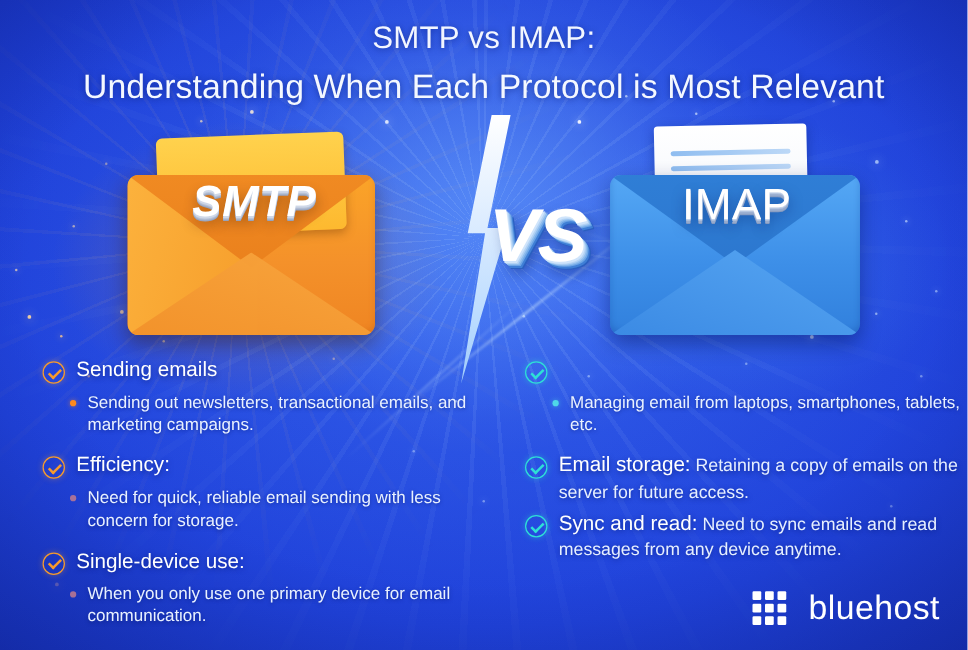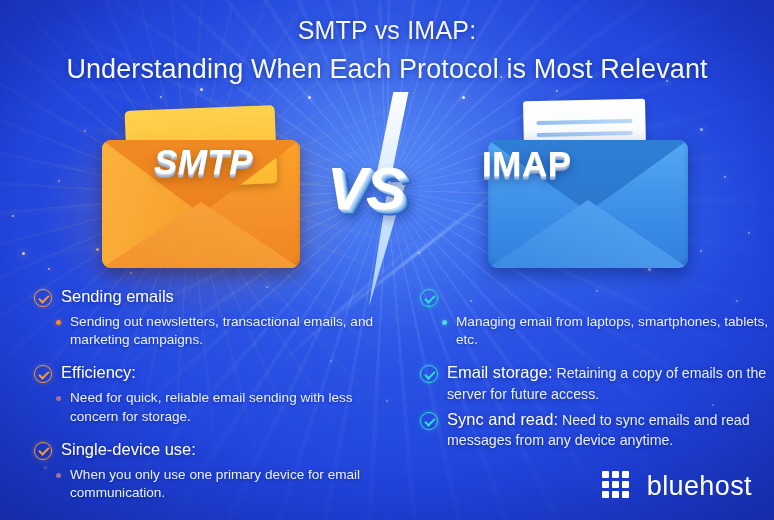--- a/index.html
+++ b/index.html
@@ -146,38 +146,38 @@
     content:""; position:absolute; left:0; top:0; width:200px; height:128px;
     background:linear-gradient(180deg,#2f7ed6 0%,#2a72c9 100%);
     clip-path:polygon(0 0, 100px 72px, 200px 0);
   }
   .imap-fold:after {
     content:""; position:absolute; left:0; top:0; width:200px; height:128px;
     background:linear-gradient(200deg,#62b2f8 0%,#3b8ae4 100%);
     clip-path:polygon(0 128px, 100px 60px, 200px 128px);
   }
   .imap-label {
-    position:absolute; left:0; top:44px; width:215px; 
-    font-size:35px; font-weight:bold; letter-spacing:0.5px; color:#ffffff;
+    position:absolute; left:0; top:44px; width:215px; text-align:center;
+    font-size:35px; font-weight:normal; letter-spacing:0.5px; color:#ffffff;
     text-shadow:
       0 1px 0 #c6d4ea, 0 2px 0 #adbfdc, 0 3px 0 #97abcd, 0 4px 0 #8499c0,
       0 6px 10px rgba(5,25,95,0.5);
     z-index:3;
   }
 
   
   .vs-wrap { position:absolute; left:327px; top:92px; width:125px; height:215px; z-index:7; }
   .bolt {
     position:absolute; left:30px; top:0; width:66px; height:215px;
     background:linear-gradient(180deg,#ffffff 0%,#dcecff 40%,#bcdcff 75%,#9fcbfb 100%);
     clip-path:polygon(55% 0%, 26% 44%, 47% 44%, 18% 100%, 74% 42%, 50% 42%, 78% 0%);
     filter:drop-shadow(0 0 11px rgba(150,210,255,0.9));
   }
   .vs-text {
-    position:absolute; left:0; top:62px; width:125px; text-align:left;
+    position:absolute; left:17px; top:62px; width:125px; text-align:right;
     font-size:60px; font-weight:bold; font-style:italic; letter-spacing:-1px;
     color:#ffffff;
     text-shadow:
       1px 1px 0 #cfe4fb, 2px 2px 0 #b2d2f4, 3px 3px 0 #8fbdee,
       4px 4px 0 #6ea6e6, 5px 5px 0 #3f7fd6, 6px 6px 0 #2a5fc0,
       7px 8px 12px rgba(8,25,95,0.6);
   }
 
   
   .col { position:absolute; top:286px; z-index:6; }
@@ -214,21 +214,21 @@
   .dot.dim { background:#c07a8f; box-shadow:none; opacity:0.85; }
   .col-right .dot { background:#4fd8e8; box-shadow:0 0 4px rgba(80,215,230,0.6); }
   .sub-text {
     font-size:13.6px; color:#e9f1ff; line-height:1.34;
     text-shadow:0 1px 3px rgba(8,25,110,0.5);
   }
   .blk { margin-bottom:5px; }
   .blk.tight { margin-bottom:2px; }
 
   
-  .logo { position:absolute; right:22px; bottom:18px; display:flex; align-items:flex-start; gap:18px; z-index:8; }
+  .logo { position:absolute; right:22px; bottom:18px; display:flex; align-items:center; gap:18px; z-index:8; }
   .logo-grid { display:grid; grid-template-columns:repeat(3,7px); grid-template-rows:repeat(3,7px); gap:3px; }
   .logo-grid i { display:block; width:7px; height:7px; background:#ffffff; border-radius:1px; }
   .logo-text { font-size:27px; color:#ffffff; letter-spacing:0.4px; font-weight:400; }
 </style>
 </head>
 <body>
 
 <div id="poster">
 
   <div class="rays"></div>

